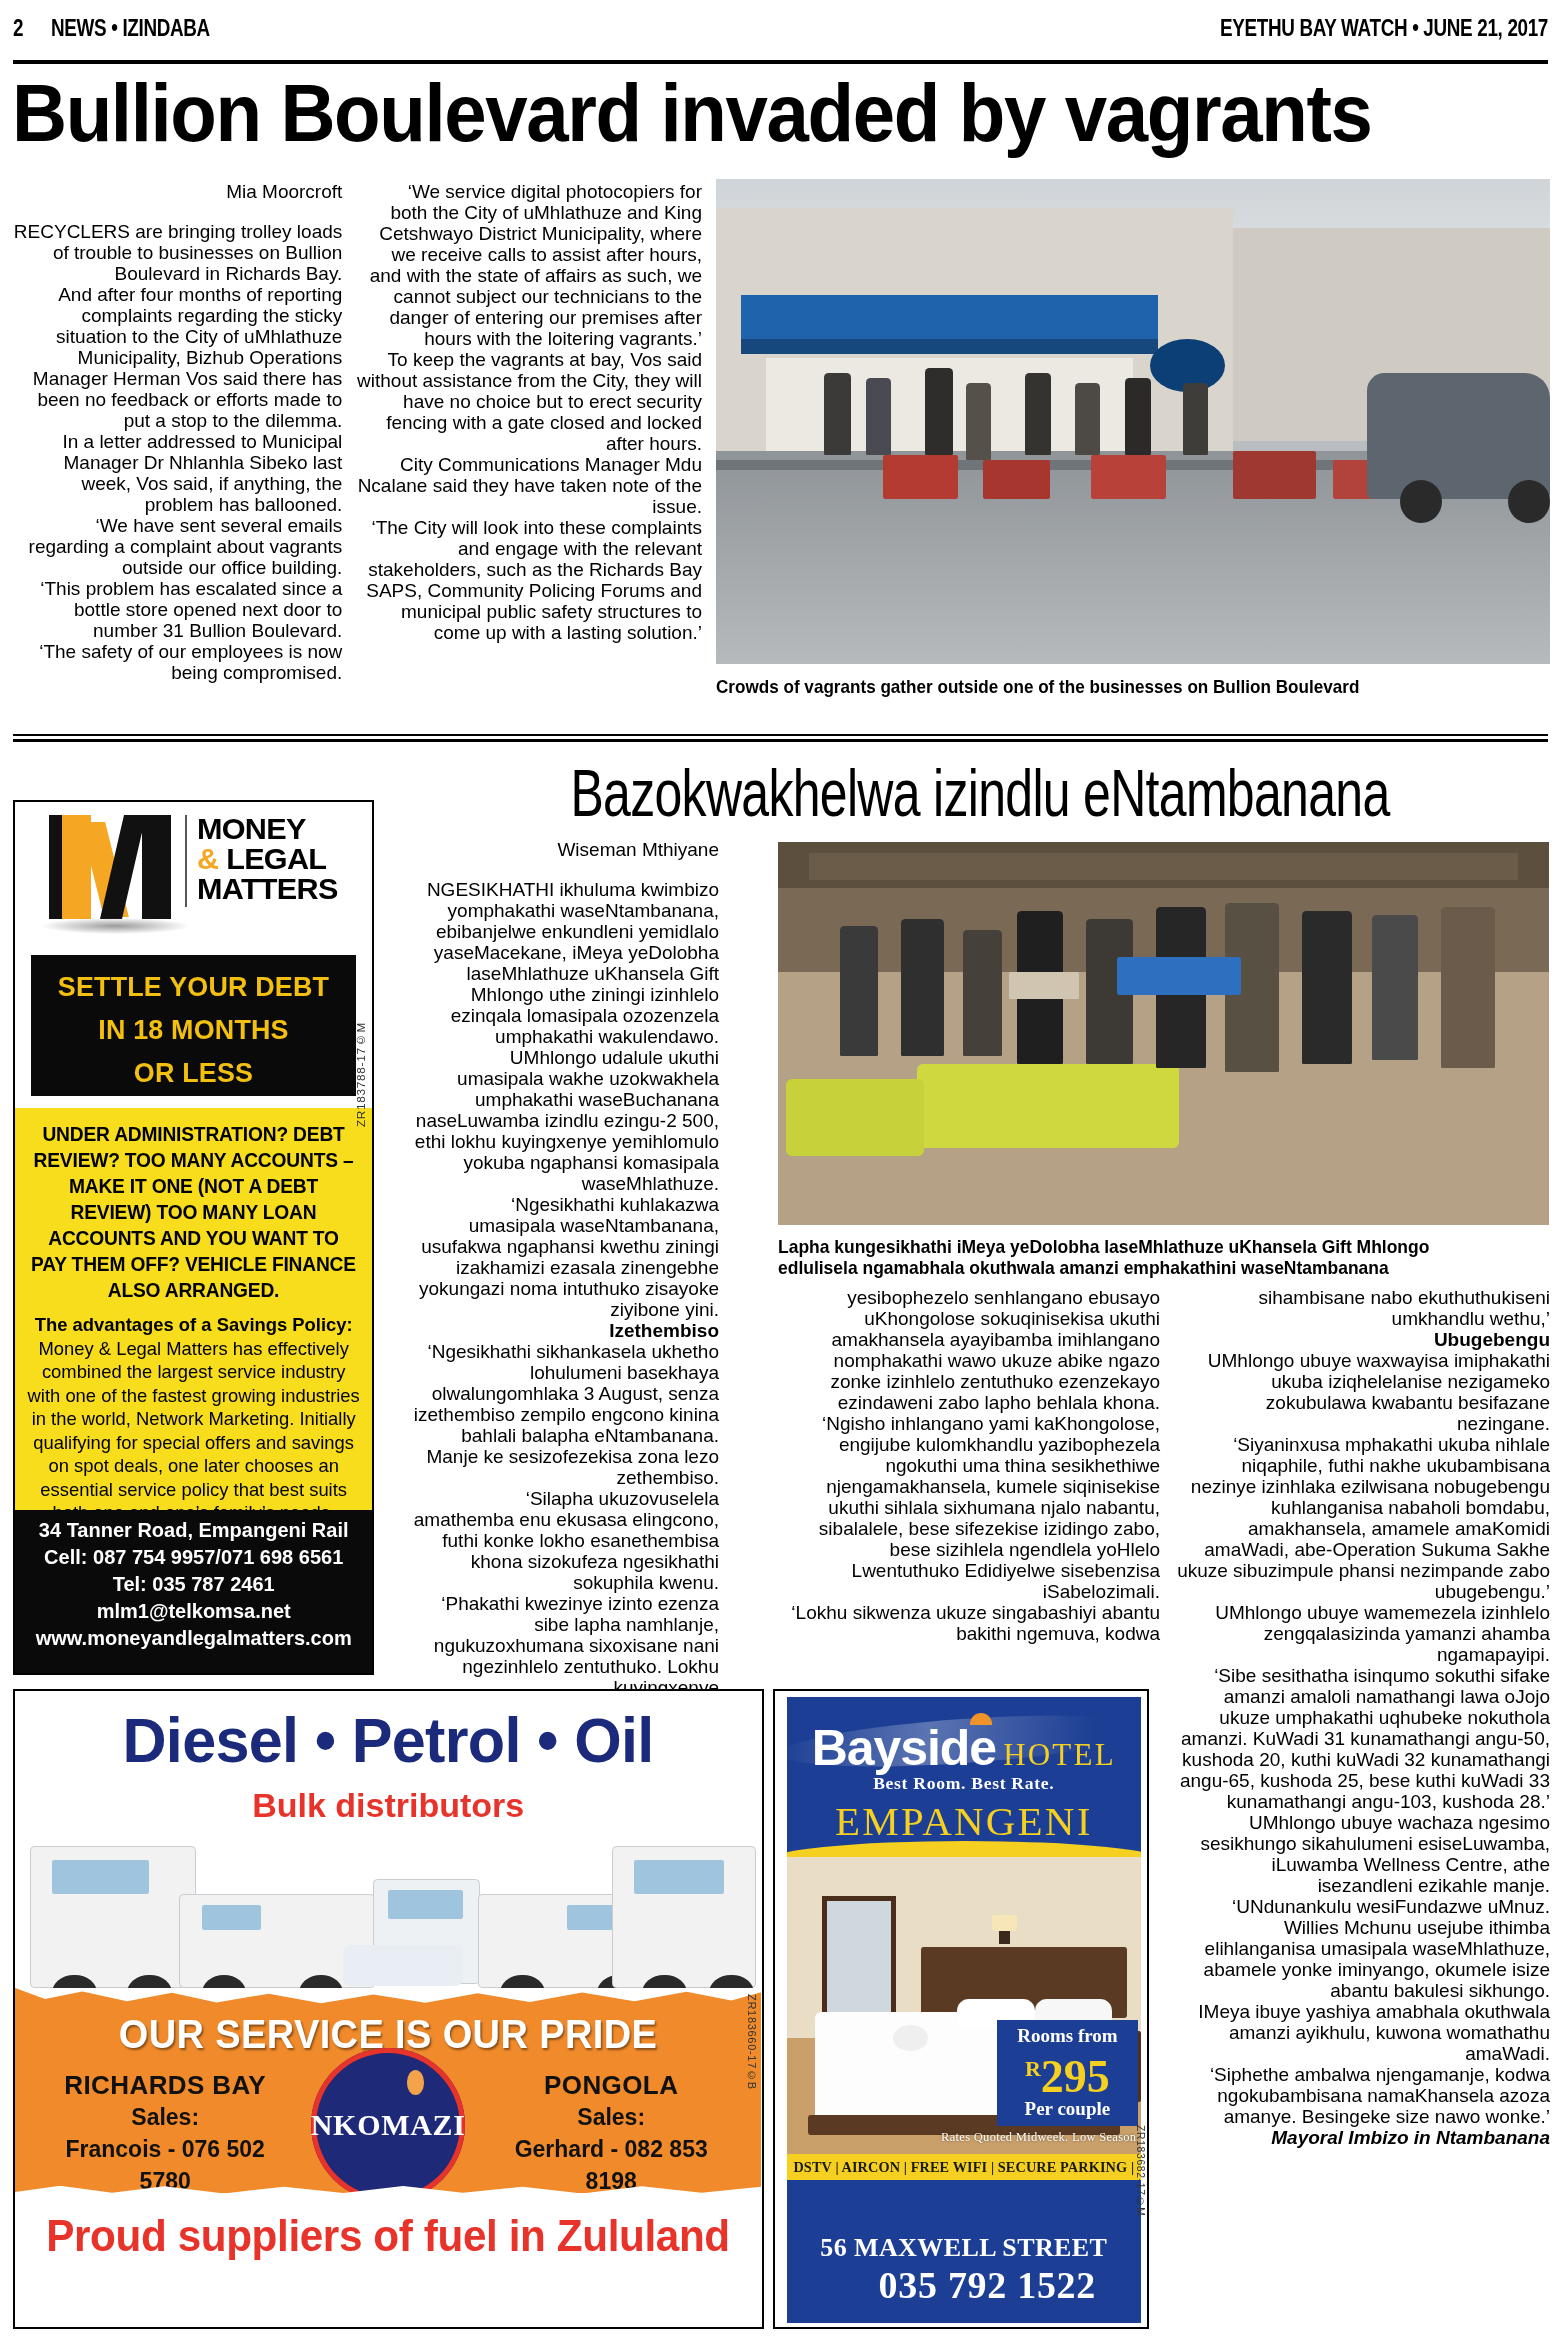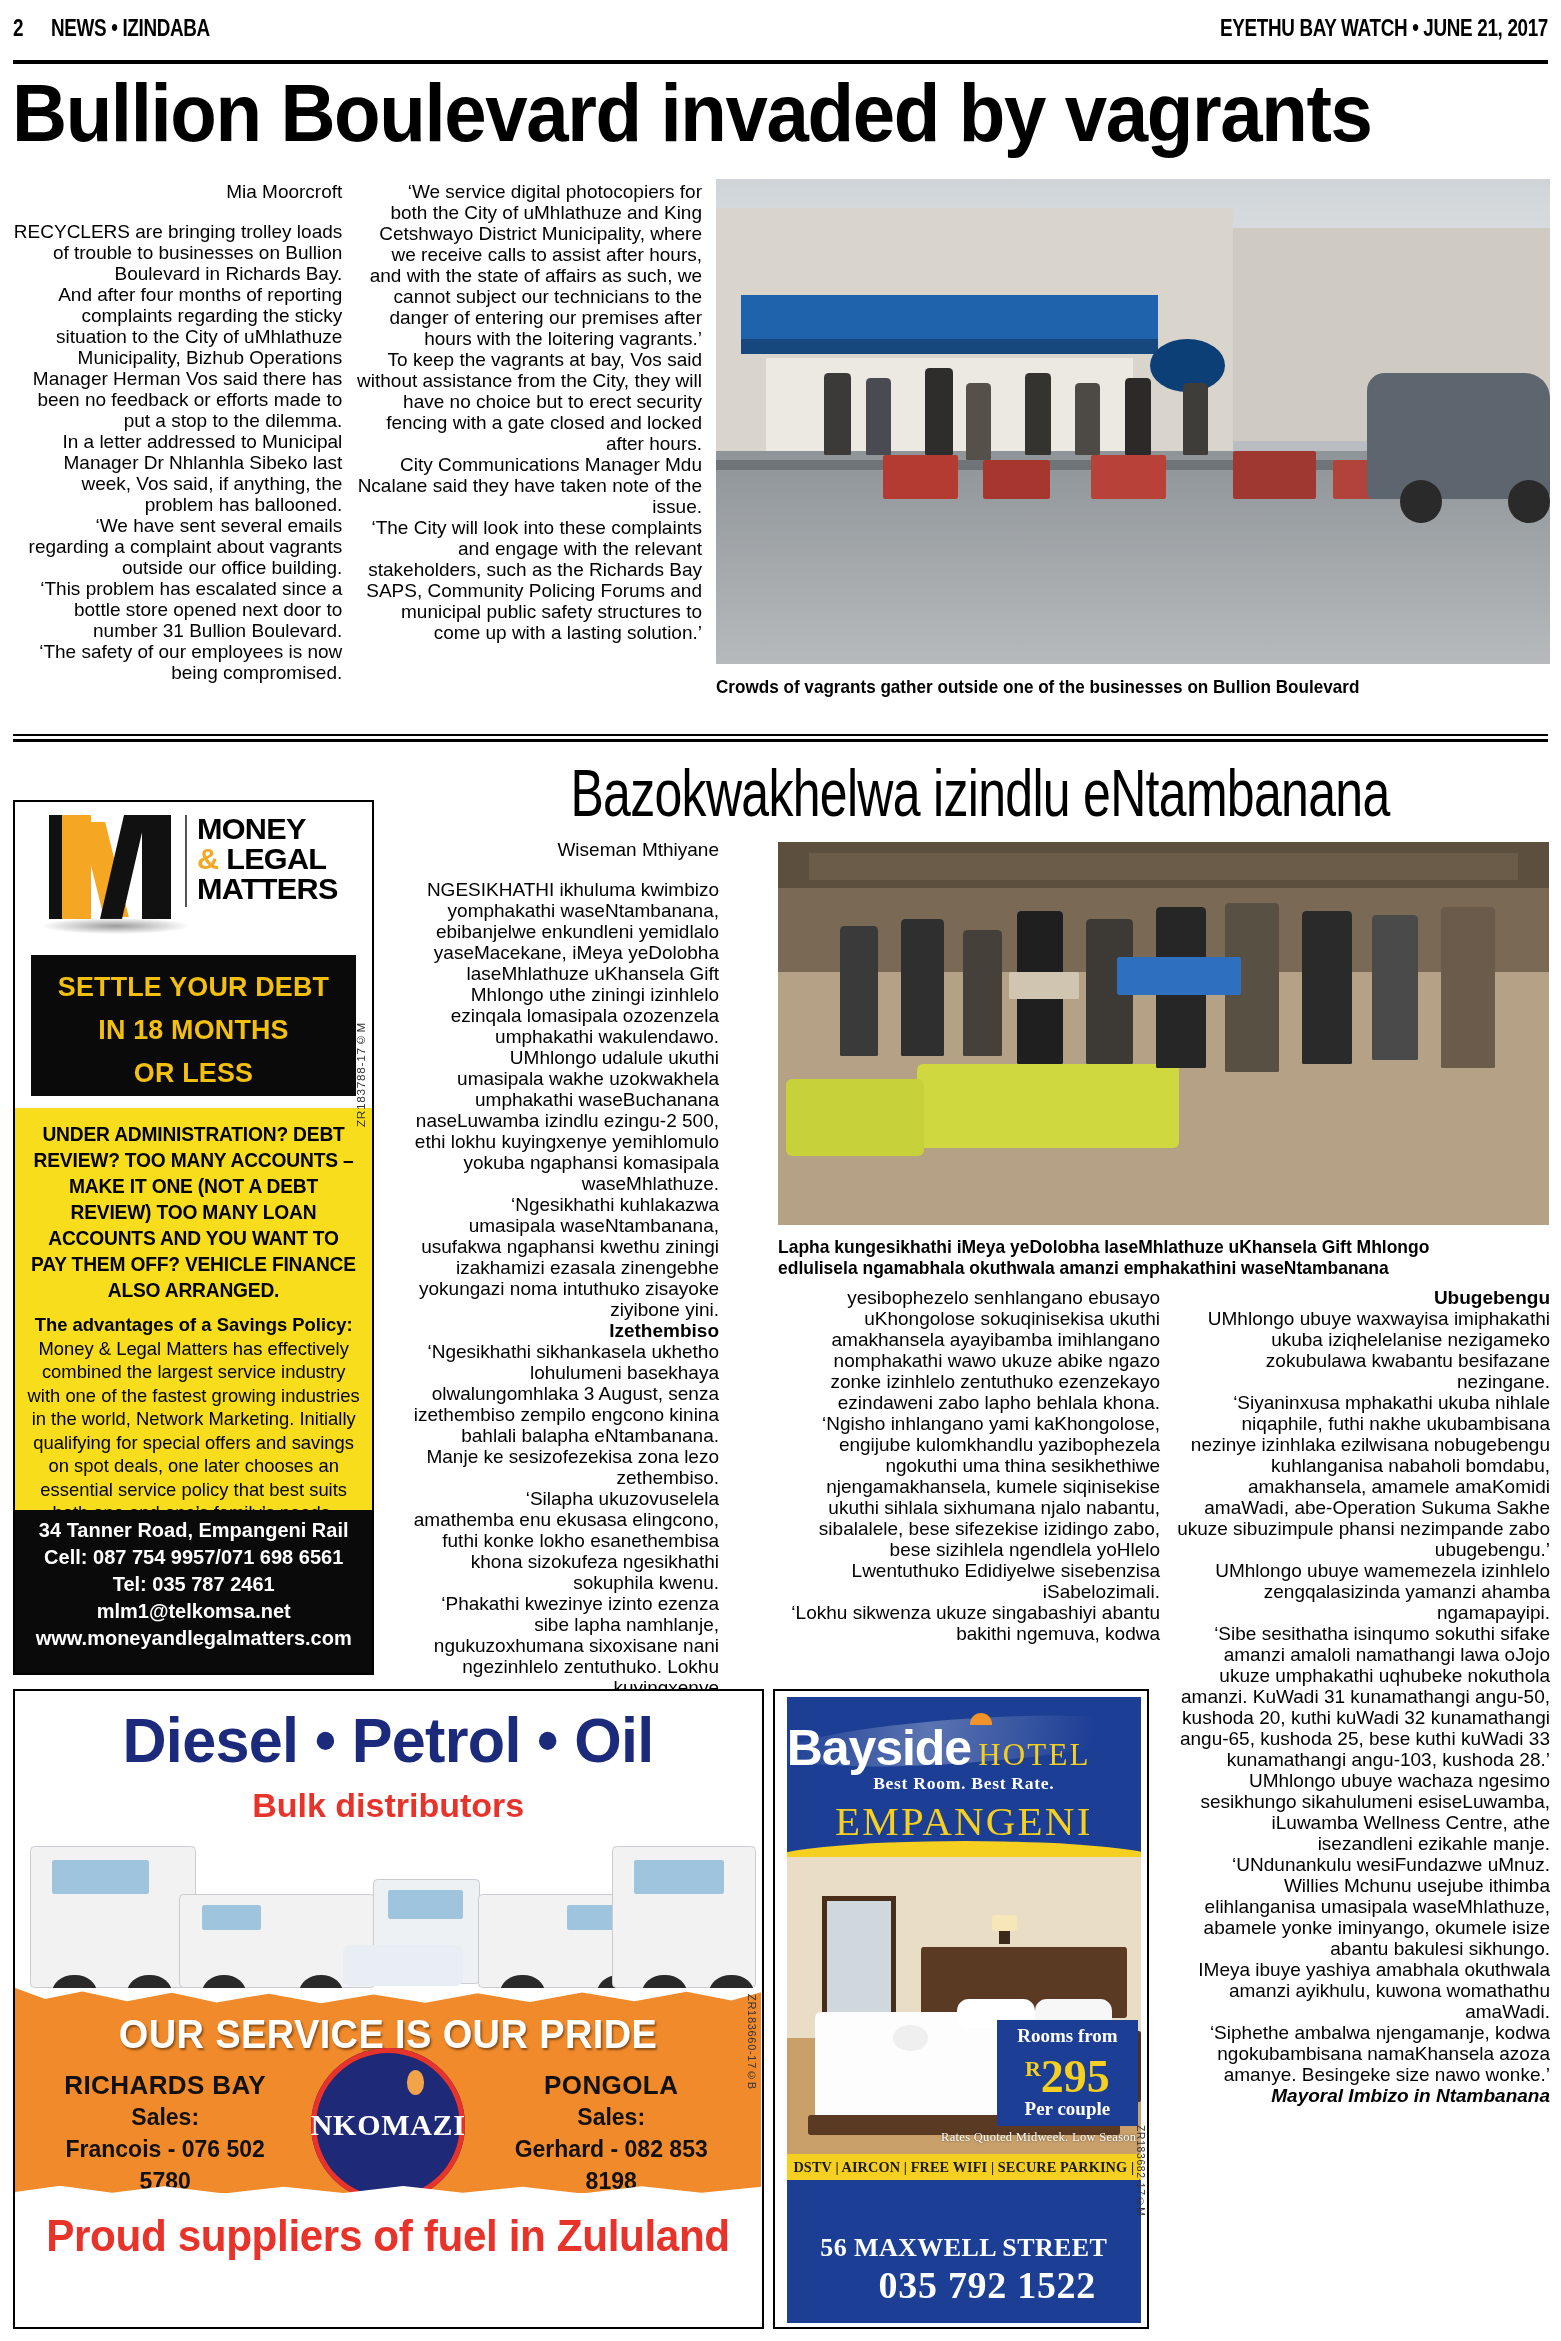--- a/index.html
+++ b/index.html
@@ -108,21 +108,21 @@
   .nk-code{position:absolute;right:3.7px;top:5.9px;font-size:11px;color:#333;writing-mode:vertical-rl;letter-spacing:0.7px;}
 
   
   .ad-bayside{position:absolute;left:773px;top:1689px;width:376px;height:640px;border:2.2px solid #000;
               background:#fff;box-sizing:border-box;overflow:hidden;}
   .by-inner{position:absolute;left:11.8px;top:5.9px;width:354px;height:626px;background:#1c3e94;overflow:hidden;}
   .by-top{position:absolute;left:0;top:0;width:354px;height:154px;background:#1c3e94;}
   .by-wave{position:absolute;left:-7.3px;top:22px;width:367px;height:44px;
            background:linear-gradient(100deg,rgba(255,255,255,0) 0%,rgba(255,255,255,.28) 40%,rgba(255,255,255,0) 85%);
            border-radius:50%;transform:rotate(-4deg);}
-  .by-logo{position:absolute;left:0;top:22px;width:354px;white-space:nowrap;}
+  .by-logo{position:absolute;left:0;top:22px;width:354px;text-align:center;white-space:nowrap;}
   .by-logo .bname{color:#fff;font-family:"Liberation Sans",sans-serif;font-weight:bold;font-size:50px;letter-spacing:-1.1px;}
   .by-logo .hotel{color:#f5d020;font-family:"Liberation Serif",serif;font-size:31px;letter-spacing:2.2px;margin-left:7.3px;}
   .by-sun{position:absolute;left:183px;top:16px;width:22px;height:11.8px;border-radius:11.8px 11.8px 0 0;background:#f0932b;}
   .by-tag{position:absolute;left:0;top:76px;width:354px;text-align:center;color:#fff;font-family:"Liberation Serif",serif;
           font-weight:bold;font-size:17.6px;letter-spacing:0.7px;}
   .by-emp{position:absolute;left:0;top:100px;width:354px;text-align:center;color:#f5d020;
           font-family:"Liberation Serif",serif;font-size:41px;letter-spacing:2.2px;}
   .by-arc{position:absolute;left:-22px;top:144px;width:400px;height:41px;background:#f5d020;border-radius:50% 50% 0 0;}
   .by-photo{position:absolute;left:0;top:160px;width:354px;height:323px;overflow:hidden;background:#be185d;}
   .by-rooms{position:absolute;right:2.9px;bottom:54px;width:141px;background:#1c3e94;color:#fff;text-align:center;
@@ -266,20 +266,21 @@
   </div>
   <div class="cap2">Lapha kungesikhathi iMeya yeDolobha laseMhlathuze uKhansela Gift Mhlongo edlulisela ngamabhala okuthwala amanzi emphakathini waseNtambanana</div>
 
   <div class="col" id="a2c2">
     <p class="noindent">yesibophezelo senhlangano ebusayo uKhongolose sokuqinisekisa ukuthi amakhansela ayayibamba imihlangano nomphakathi wawo ukuze abike ngazo zonke izinhlelo zentuthuko ezenzekayo ezindaweni zabo lapho behlala khona.</p>
     <p>‘Ngisho inhlangano yami kaKhongolose, engijube kulomkhandlu yazibophezela ngokuthi uma thina sesikhethiwe njengamakhansela, kumele siqinisekise ukuthi sihlala sixhumana njalo nabantu, sibalalele, bese sifezekise izidingo zabo, bese sizihlela ngendlela yoHlelo Lwentuthuko Edidiyelwe sisebenzisa iSabelozimali.</p>
     <p>‘Lokhu sikwenza ukuze singabashiyi abantu bakithi ngemuva, kodwa</p>
   </div>
 
   <div class="col" id="a2c3">
+    <p class="noindent">sihambisane nabo ekuthuthukiseni umkhandlu wethu,’</p>
     <p class="subhead">Ubugebengu</p>
     <p class="noindent">UMhlongo ubuye waxwayisa imiphakathi ukuba iziqhelelanise nezigameko zokubulawa kwabantu besifazane nezingane.</p>
     <p>‘Siyaninxusa mphakathi ukuba nihlale niqaphile, futhi nakhe ukubambisana nezinye izinhlaka ezilwisana nobugebengu kuhlanganisa nabaholi bomdabu, amakhansela, amamele amaKomidi amaWadi, abe-Operation Sukuma Sakhe ukuze sibuzimpule phansi nezimpande zabo ubugebengu.’</p>
     <p>UMhlongo ubuye wamemezela izinhlelo zengqalasizinda yamanzi ahamba ngamapayipi.</p>
     <p>‘Sibe sesithatha isinqumo sokuthi sifake amanzi amaloli namathangi lawa oJojo ukuze umphakathi uqhubeke nokuthola amanzi. KuWadi 31 kunamathangi angu-50, kushoda 20, kuthi kuWadi 32 kunamathangi angu-65, kushoda 25, bese kuthi kuWadi 33 kunamathangi angu-103, kushoda 28.’</p>
     <p>UMhlongo ubuye wachaza ngesimo sesikhungo sikahulumeni esiseLuwamba, iLuwamba Wellness Centre, athe isezandleni ezikahle manje.</p>
     <p>‘UNdunankulu wesiFundazwe uMnuz. Willies Mchunu usejube ithimba elihlanganisa umasipala waseMhlathuze, abamele yonke iminyango, okumele isize abantu bakulesi sikhungo.</p>
     <p>IMeya ibuye yashiya amabhala okuthwala amanzi ayikhulu, kuwona womathathu amaWadi.</p>
     <p>‘Siphethe ambalwa njengamanje, kodwa ngokubambisana namaKhansela azoza amanye. Besingeke size nawo wonke.’</p>
     <p class="signoff">Mayoral Imbizo in Ntambanana</p>

